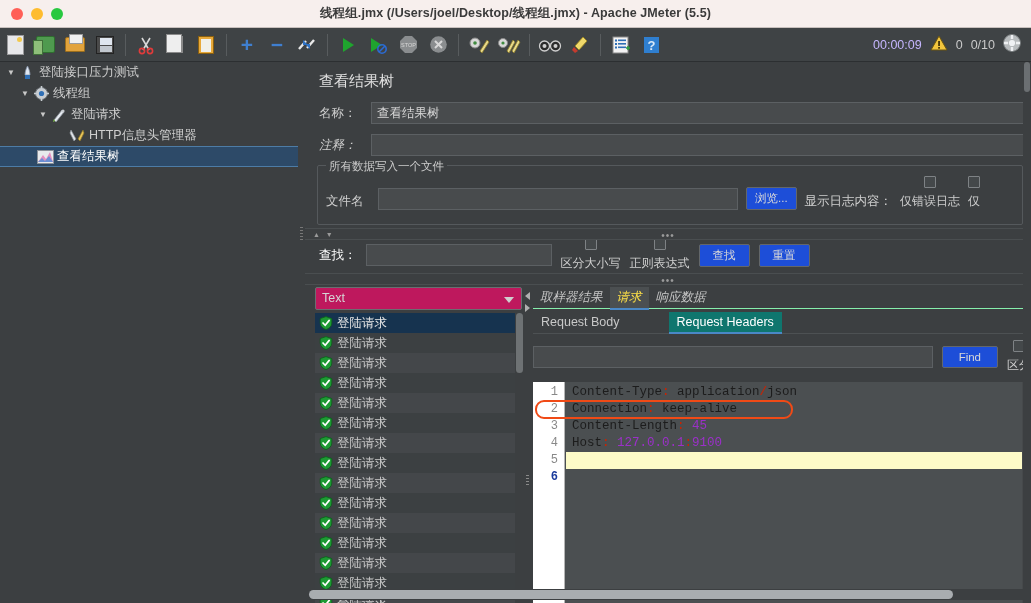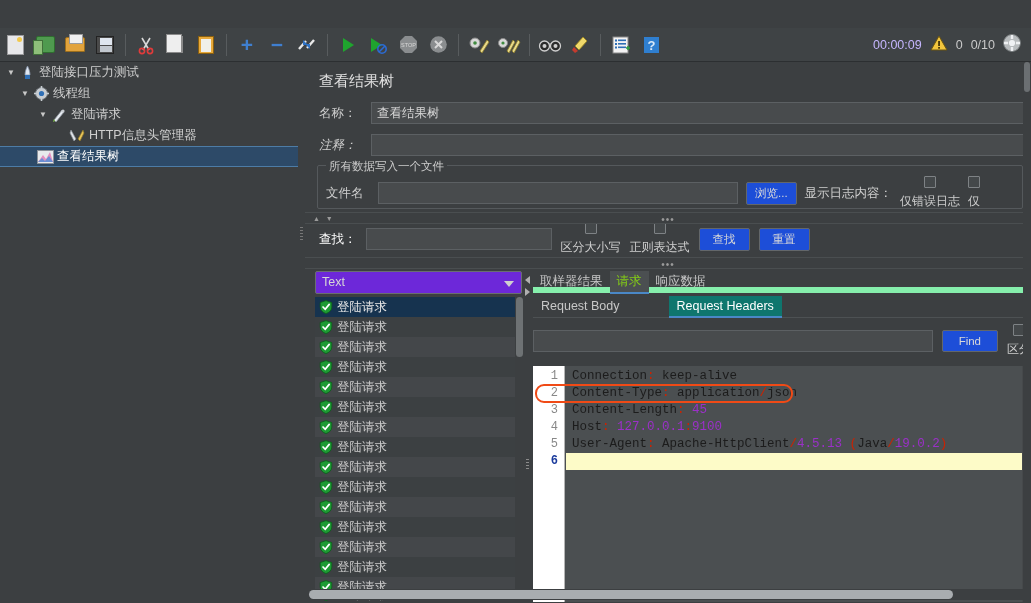--- a/index.html
+++ b/index.html
@@ -98,27 +98,27 @@
   .field-row { display: flex; align-items: center; padding: 0 6px 0 14px; height: 28px; }
   .field-label { width: 52px; font-size: 12.5px; color: #cfcfcf; }
   .txtinput {
     flex: 1; height: 22px; background: #484b4d; border: 1px solid #5c6063;
     color: #d6d6d6; font-size: 12.5px; padding: 0 5px; line-height: 20px;
     font-family: "Liberation Sans", sans-serif;
   }
 
   .groupbox {
     margin: 6px 8px 0 12px; border: 1px solid #55595c; border-radius: 2px;
-    position: relative; padding: 10px 8px 8px 8px; height: 44px;
+    position: relative; padding: 10px 8px 8px 8px; height: 60px;
   }
   .groupbox > .legend {
     position: absolute; top: -7px; left: 8px; background: #3c3f41; padding: 0 3px;
     font-size: 11.5px; color: #cccccc;
   }
-  .inline-row { display: flex; align-items: center; gap: 8px; }
+  .inline-row { display: flex; align-items: flex-end; gap: 8px; }
   .btn {
     background: #1d4ed8; border: 1px solid #63676a; color: #d8d8d8;
     font-size: 11.5px; padding: 3px 8px; border-radius: 2px; cursor: pointer;
     font-family: "Liberation Sans", sans-serif; min-height: 22px;
   }
   .chk { display: inline-flex; align-items: center; gap: 5px; font-size: 12px; color: #cfcfcf; white-space: nowrap; flex-direction: column; }
   .chkbox { width: 12px; height: 12px; border: 1px solid #7e8285; background: #44484a; border-radius: 1px; display: inline-block; }
 
   .splitter-h {
     height: 12px; margin: 3px 0 0 0; position: relative;
@@ -126,21 +126,21 @@
   }
   .splitter-h .arrows { position: absolute; left: 8px; top: 2px; font-size: 7px; color: #9a9a9a; letter-spacing: 2px; }
   .splitter-h .dots { position: absolute; left: 50%; transform: translateX(-50%); top: 1px; font-size: 10px; color: #9a9a9a; letter-spacing: 1px; }
 
   .find-row { display: flex; align-items: center; gap: 9px; padding: 4px 8px 4px 14px; height: 30px; }
 
   
   .results { position: relative; height: 330px; margin-top: 2px; }
   .res-left { position: absolute; left: 10px; top: 0; width: 209px; height: 330px; }
   .combo {
-    width: 207px; height: 23px; background: #6d28d9; border: 1px solid #6a6e71;
+    width: 207px; height: 23px; background: #be185d; border: 1px solid #6a6e71;
     color: #d6d6d6; font-size: 12.5px; line-height: 21px; padding: 0 6px;
     position: relative; border-radius: 2px; cursor: pointer;
   }
   .combo .arrow { position: absolute; right: 7px; top: 9px; width: 0; height: 0;
      border-left: 5px solid transparent; border-right: 5px solid transparent; border-top: 6px solid #cfcfcf; }
   .res-list {
     position: absolute; top: 26px; left: 0; width: 209px; height: 304px;
     background: #3f4244; overflow: hidden; border: none;
   }
   .res-item { height: 20px; display: flex; align-items: center; padding-left: 22px; font-size: 12.5px; color: #cacaca; position: relative; }
@@ -152,23 +152,23 @@
   .res-scroll .thumb { position: absolute; top: 0; left: 1px; width: 7px; height: 60px; background: #6e7274; border-radius: 4px; }
 
   .res-splitter { position: absolute; left: 219px; top: 0; width: 8px; height: 330px; }
   .res-splitter .dots { position: absolute; top: 188px; left: 2px; width: 3px; height: 12px;
       background: repeating-linear-gradient(to bottom, #8a8a8a 0 1px, transparent 1px 3px); }
   .tri-up, .tri-dn { position: absolute; left: 1px; width: 0; height: 0; }
   .tri-up { top: 5px; border-top: 4px solid transparent; border-bottom: 4px solid transparent; border-right: 5px solid #b0b0b0; }
   .tri-dn { top: 17px; border-top: 4px solid transparent; border-bottom: 4px solid transparent; border-left: 5px solid #b0b0b0; }
 
   .res-right { position: absolute; left: 228px; top: 0; right: 0; height: 330px; }
-  .tabs { display: flex; align-items: flex-start; height: 22px; border-bottom: 6px solid #86efac; }
+  .tabs { display: flex; align-items: flex-start; height: 22px; border-bottom: 1px solid #86efac; font-style: italic; }
   .tab { font-size: 12.5px; color: #c8c8c8; padding: 2px 7px 3px 7px; cursor: pointer; position: relative; }
-  .tab.active { background: #4b4f51; color: #84cc16; }
+  .tab.active { background: #4b4f51; color: #fde047; }
   .tab.active:after { content: ""; position: absolute; left: 0; right: 0; bottom: -1px; height: 2px; background: #4a88c7; }
 
   .subtabs { display: flex; align-items: flex-end; height: 23px; margin-top: 2px; border-bottom: 1px solid #4d5153; }
   .subtab { font-size: 12.5px; color: #c8c8c8; padding: 3px 8px 4px 8px; cursor: pointer; position: relative; font-family: "Liberation Sans", sans-serif; }
   .subtab.active { background: #0f766e; color: #ffffff; margin-left: 41px; }
   .subtab.active:after { content: ""; position: absolute; left: 0; right: 0; bottom: -1px; height: 2px; background: #4a88c7; }
 
   .findbar { display: flex; align-items: center; gap: 9px; padding: 6px 0 6px 0; }
   .findbar .fin { flex: 1; height: 22px; background: #484b4d; border: 1px solid #5c6063; }
 
@@ -202,20 +202,28 @@
   .hscroll-bottom .thumb { position: absolute; left: 4px; top: 1px; width: 644px; height: 9px; background: #a9adb0; border-radius: 5px; }
 
   .right-vscroll { position: absolute; right: 0; top: 0; width: 8px; height: 541px; background: #3c3f41; }
   .right-vscroll .thumb { position: absolute; top: 0; left: 1px; width: 6px; height: 30px; background: #6b6f72; border-radius: 3px; }
 </style>
 </head>
 <body>
 
 <div class="app">
 
+  <div class="titlebar">
+    <div class="traffic">
+      <span class="dot red"></span>
+      <span class="dot yellow"></span>
+      <span class="dot green"></span>
+    </div>
+    <div class="title-text">线程组.jmx (/Users/joel/Desktop/线程组.jmx) - Apache JMeter (5.5)</div>
+  </div>
 
   <div class="toolbar">
     <div class="tb-icon">
         <span class="ic-page"></span>
       </div>
     <div class="tb-icon">
         <span class="ic-pages"></span>
       </div>
     <div class="tb-icon">
         <span class="ic-folder"></span>
@@ -629,25 +637,24 @@
           <div class="code-wrap">
             <div class="gutter" id="gutter">
                 <div>1</div>
                 <div>2</div>
                 <div>3</div>
                 <div>4</div>
                 <div>5</div>
                 <div class="cur">6</div>
               </div>
             <div class="code" id="code">
+                <div class="ln">Content-Type<span class="punct">:</span> application<span class="punct">/</span>json</div>
                 <div class="ln">Connection<span class="punct">:</span> keep-alive</div>
-                <div class="ln">Content-Type<span class="punct">:</span> application<span class="punct">/</span>json</div>
                 <div class="ln">Content-Length<span class="punct">:</span> <span class="num">45</span></div>
                 <div class="ln">Host<span class="punct">:</span> <span class="num">127.0.0.1</span><span class="punct">:</span><span class="num">9100</span></div>
-                <div class="ln">User-Agent<span class="punct">:</span> Apache-HttpClient<span class="punct">/</span><span class="num">4.5.13</span> <span class="punct">(</span>Java<span class="punct">/</span><span class="num">19.0.2</span><span class="punct">)</span></div>
                 <div class="ln hl">&nbsp;</div>
               </div>
             <div class="annot"></div>
             <div class="code-vscroll"></div>
           </div>
         </div>
       </div>
 
       <div class="right-vscroll">
         <div class="thumb"></div>

